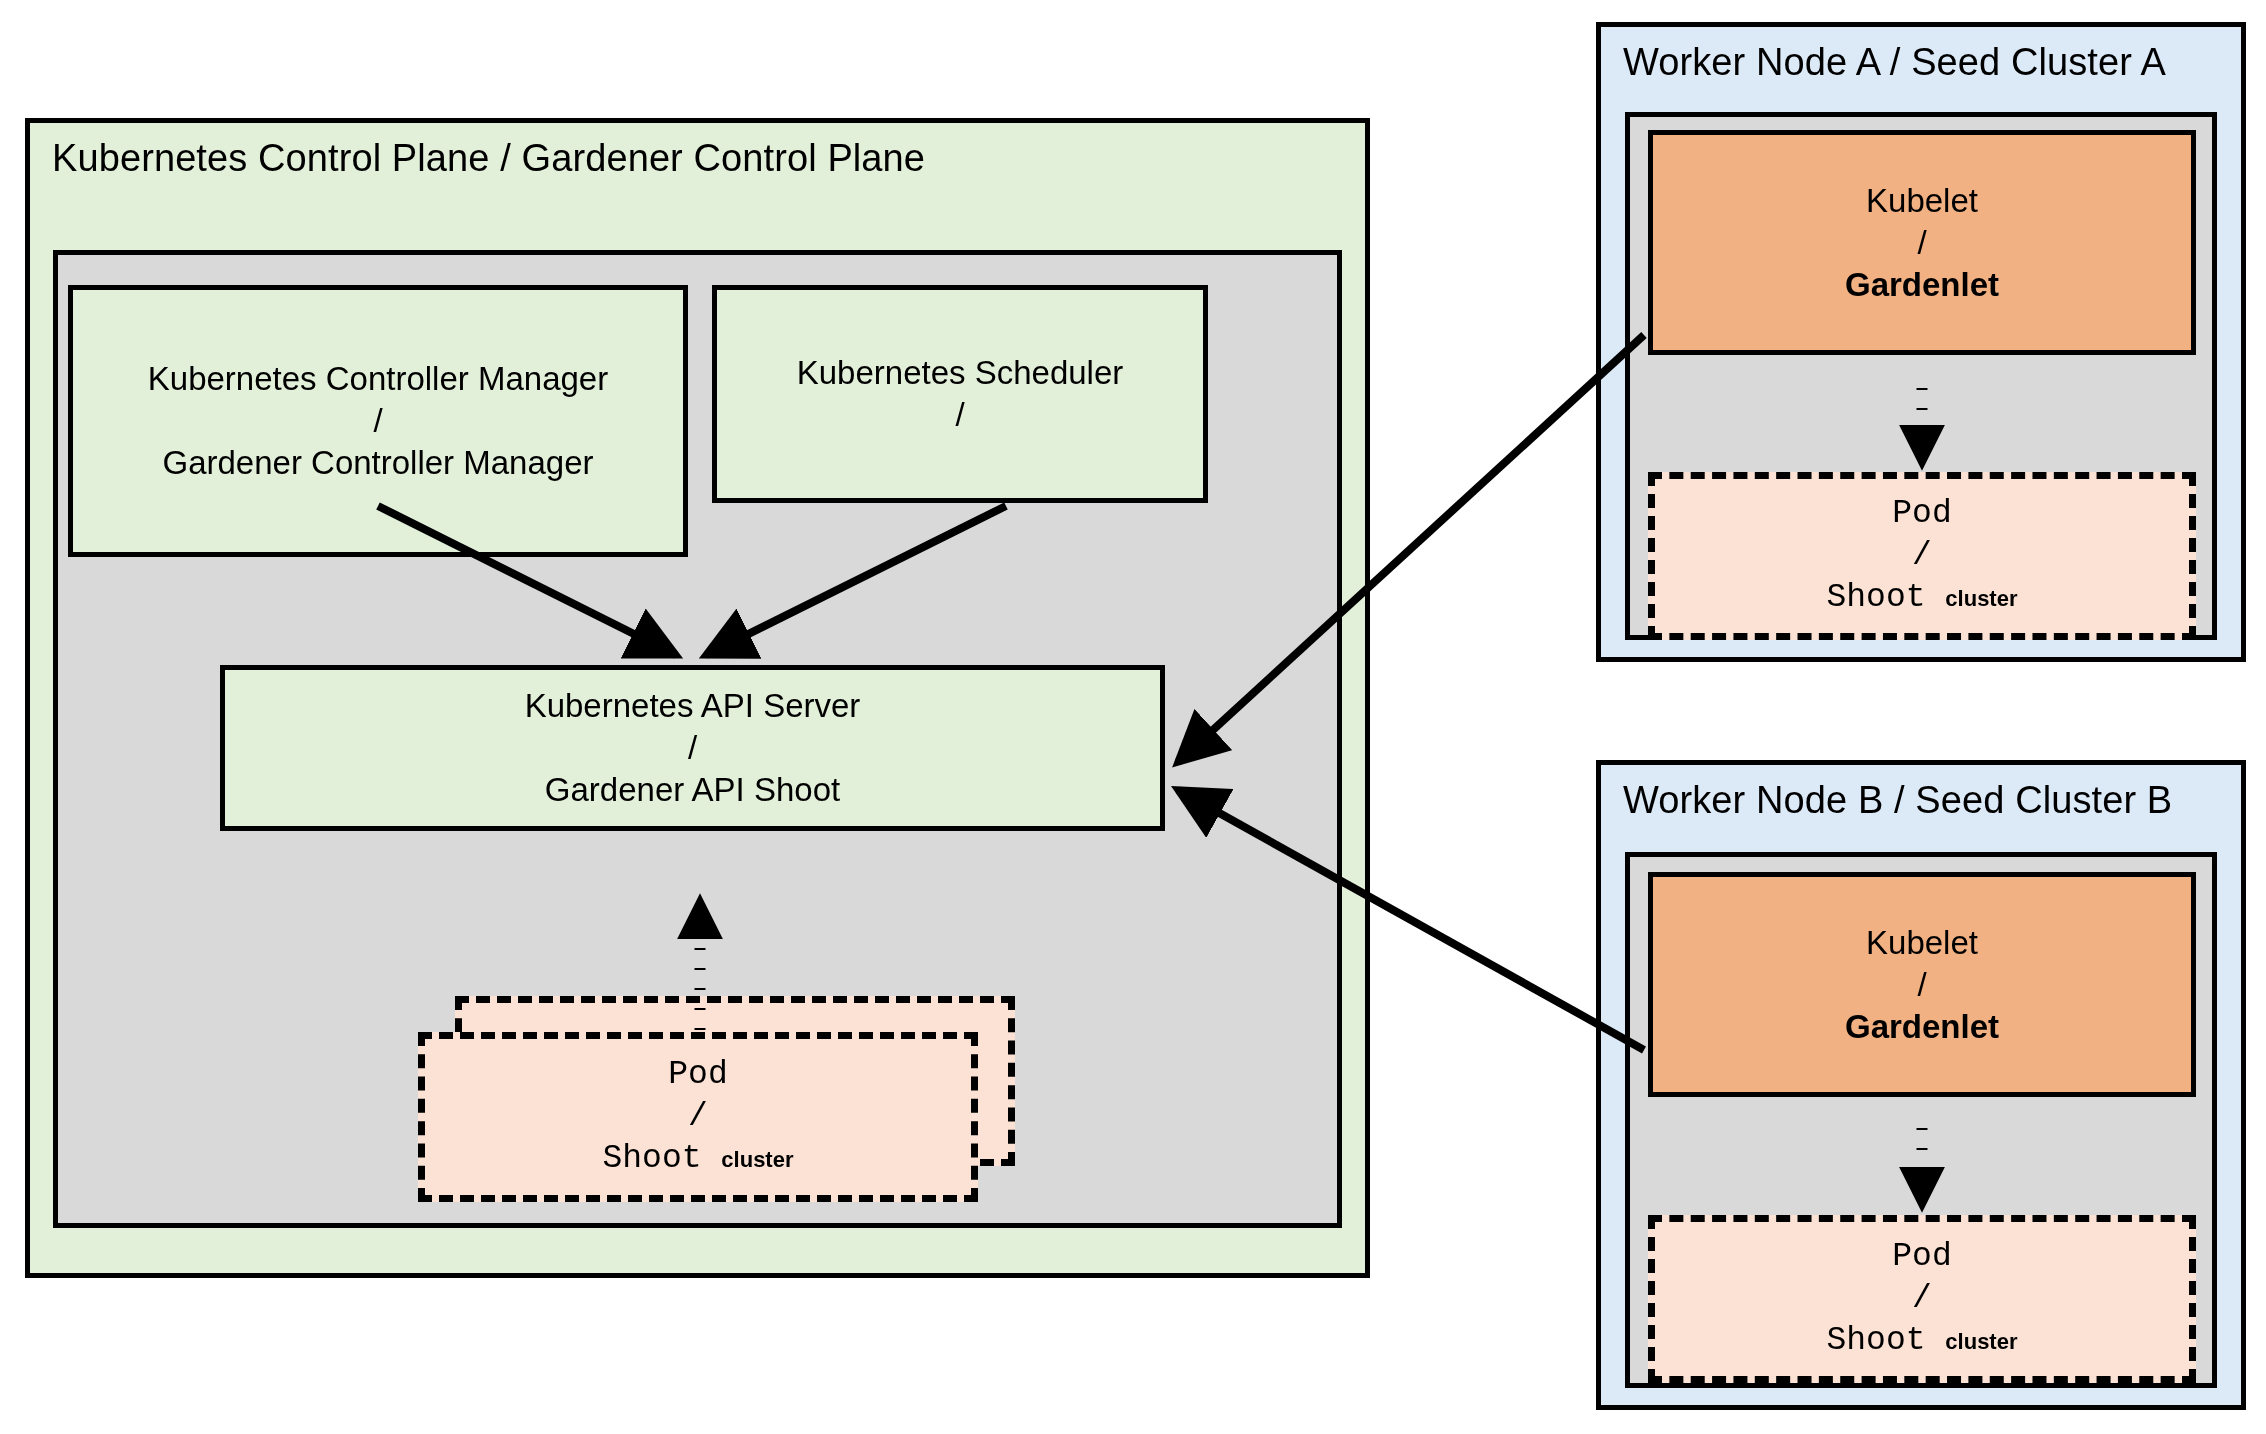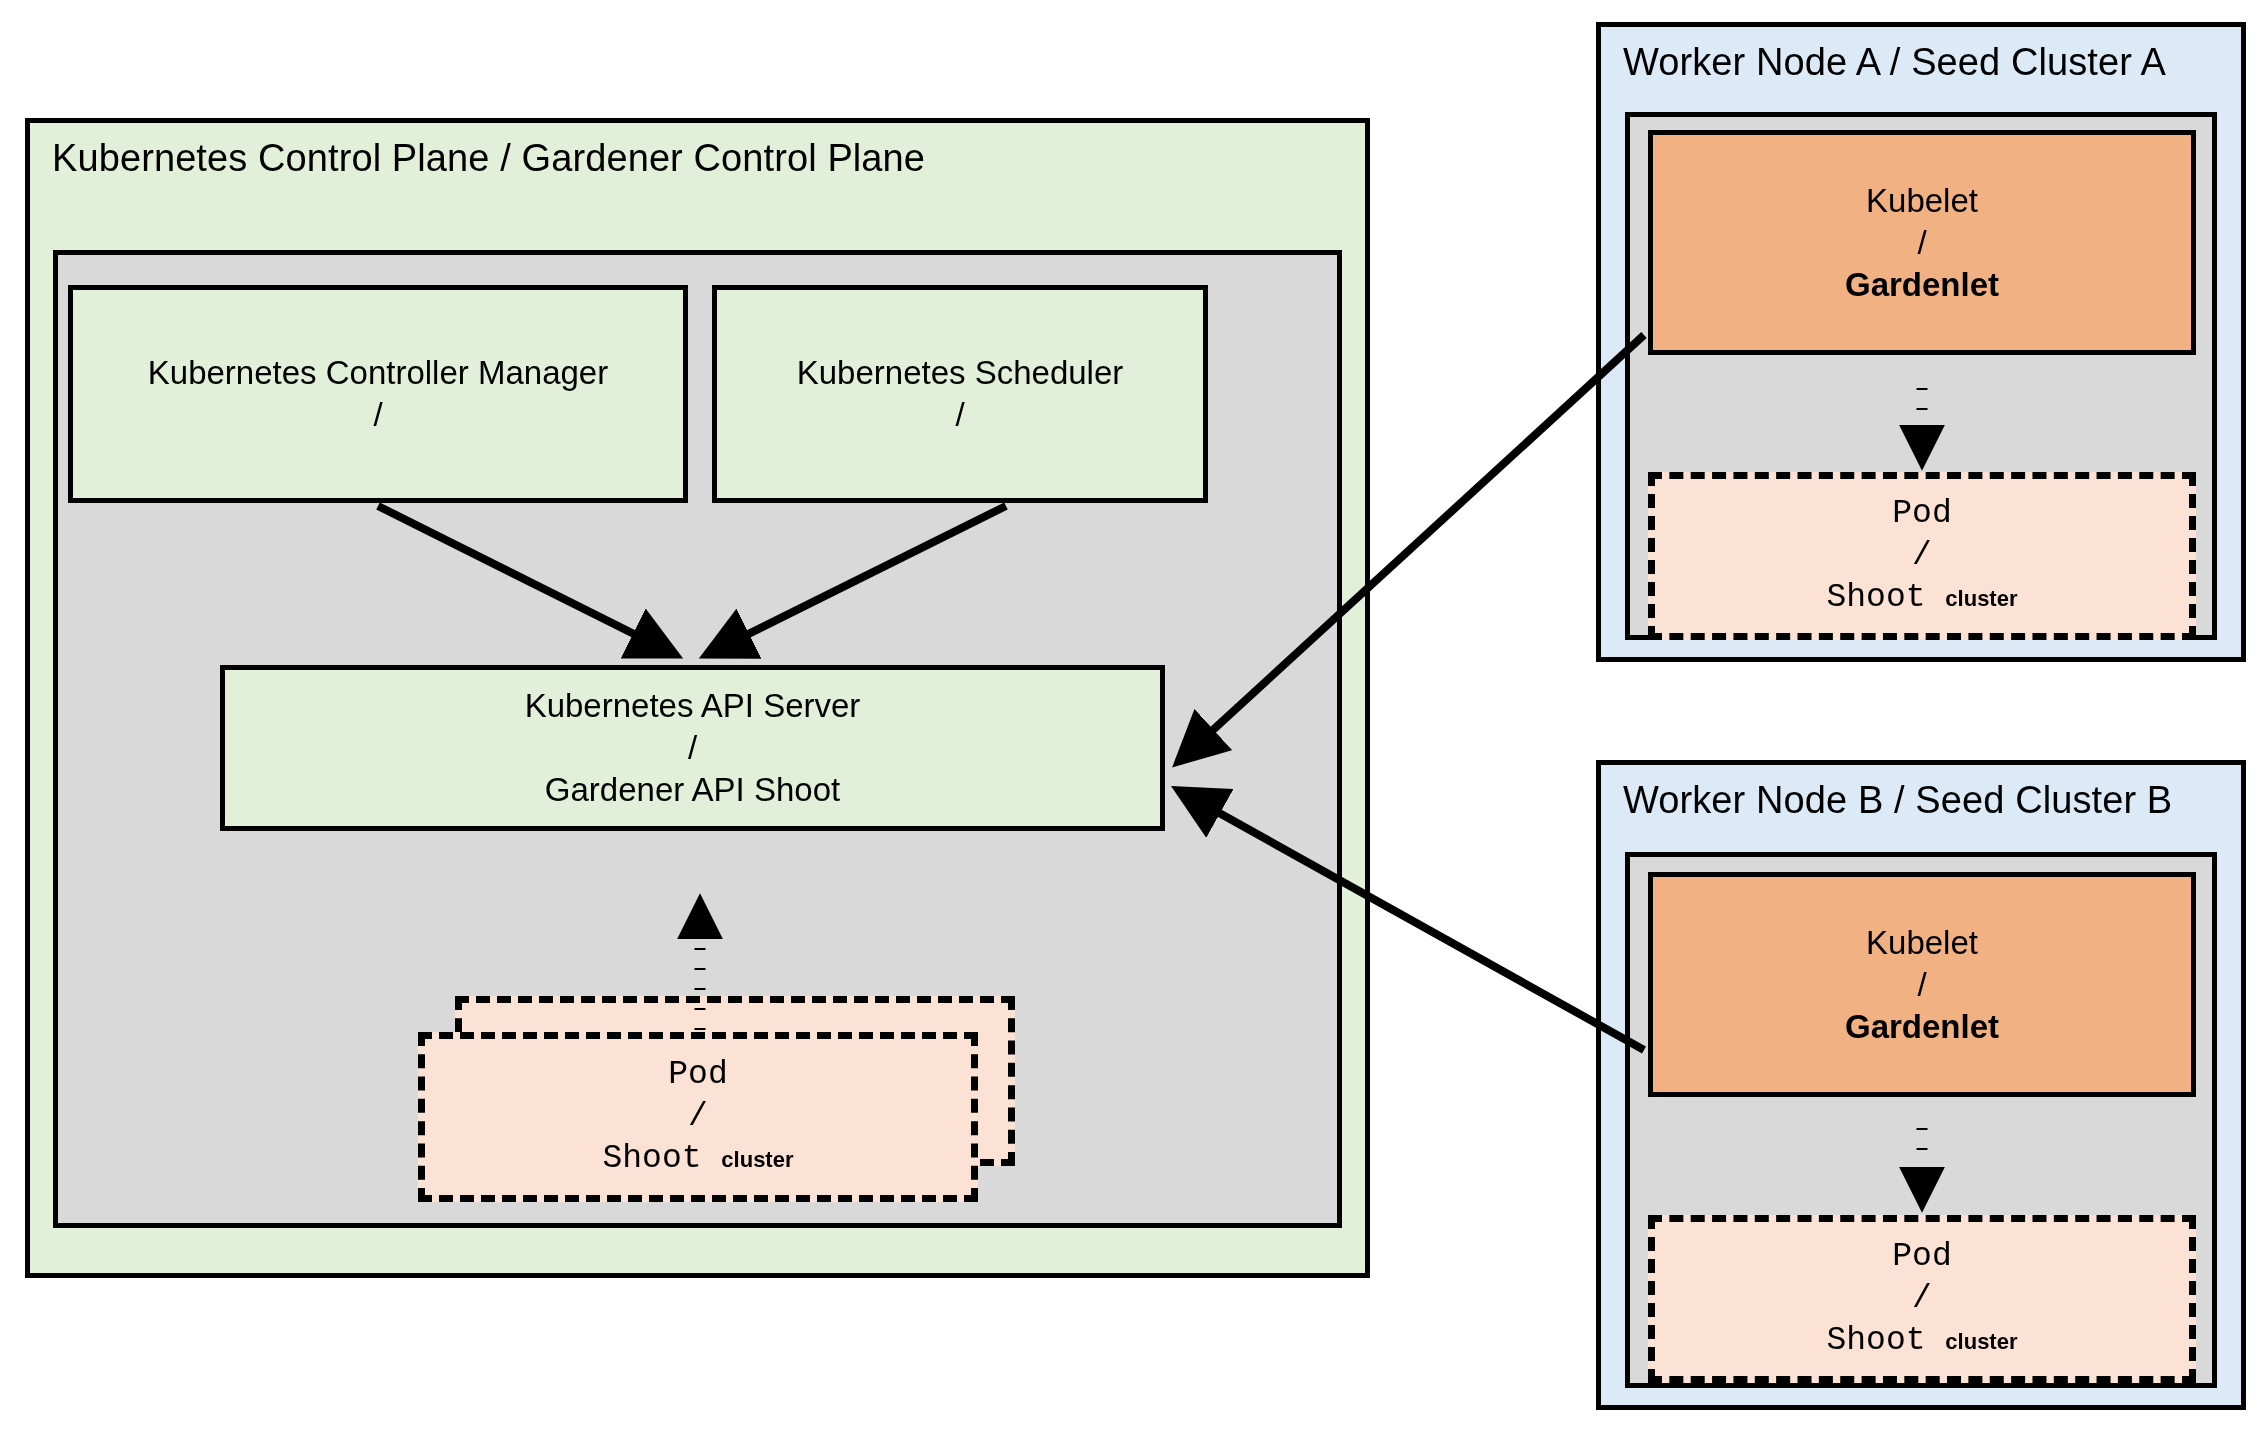--- a/index.html
+++ b/index.html
@@ -39,24 +39,25 @@
 <body>
 
 <div class="stage">
 
   <div class="box solid fill-green" style="left:25px;top:118px;width:1345px;height:1160px;">
     <div class="grp-title">Kubernetes Control Plane / Gardener Control Plane</div>
   </div>
 
   <div class="box solid fill-gray" style="left:53px;top:250px;width:1289px;height:978px;"></div>
 
-  <div class="box solid fill-green" style="left:68px;top:285px;width:620px;height:218px;">
+  <div class="box solid fill-green" style="left:68px;top:285px;width:620px;height:272px;">
     <div class="ctr">
       <div class="ln">Kubernetes Controller Manager</div>
       <div class="ln">/</div>
+      <div class="ln">Gardener Controller Manager</div>
     </div>
   </div>
 
   <div class="box solid fill-green" style="left:712px;top:285px;width:496px;height:218px;">
     <div class="ctr">
       <div class="ln">Kubernetes Scheduler</div>
       <div class="ln">/</div>
     </div>
   </div>
 

